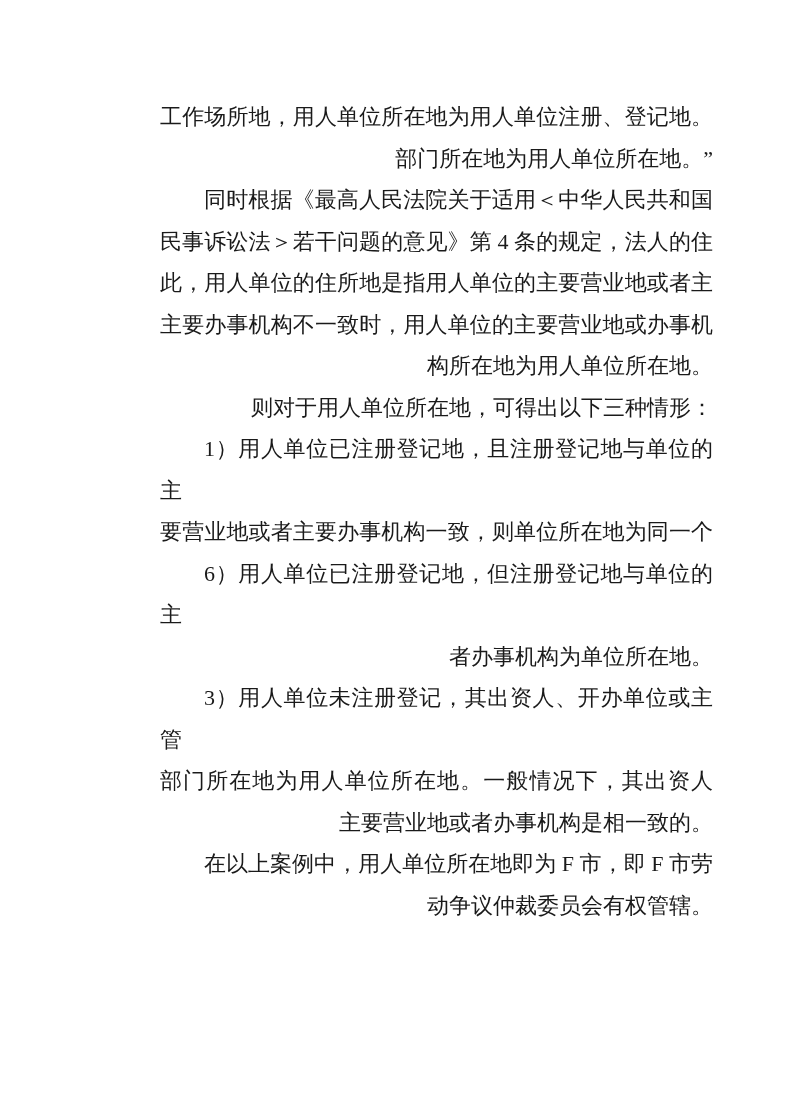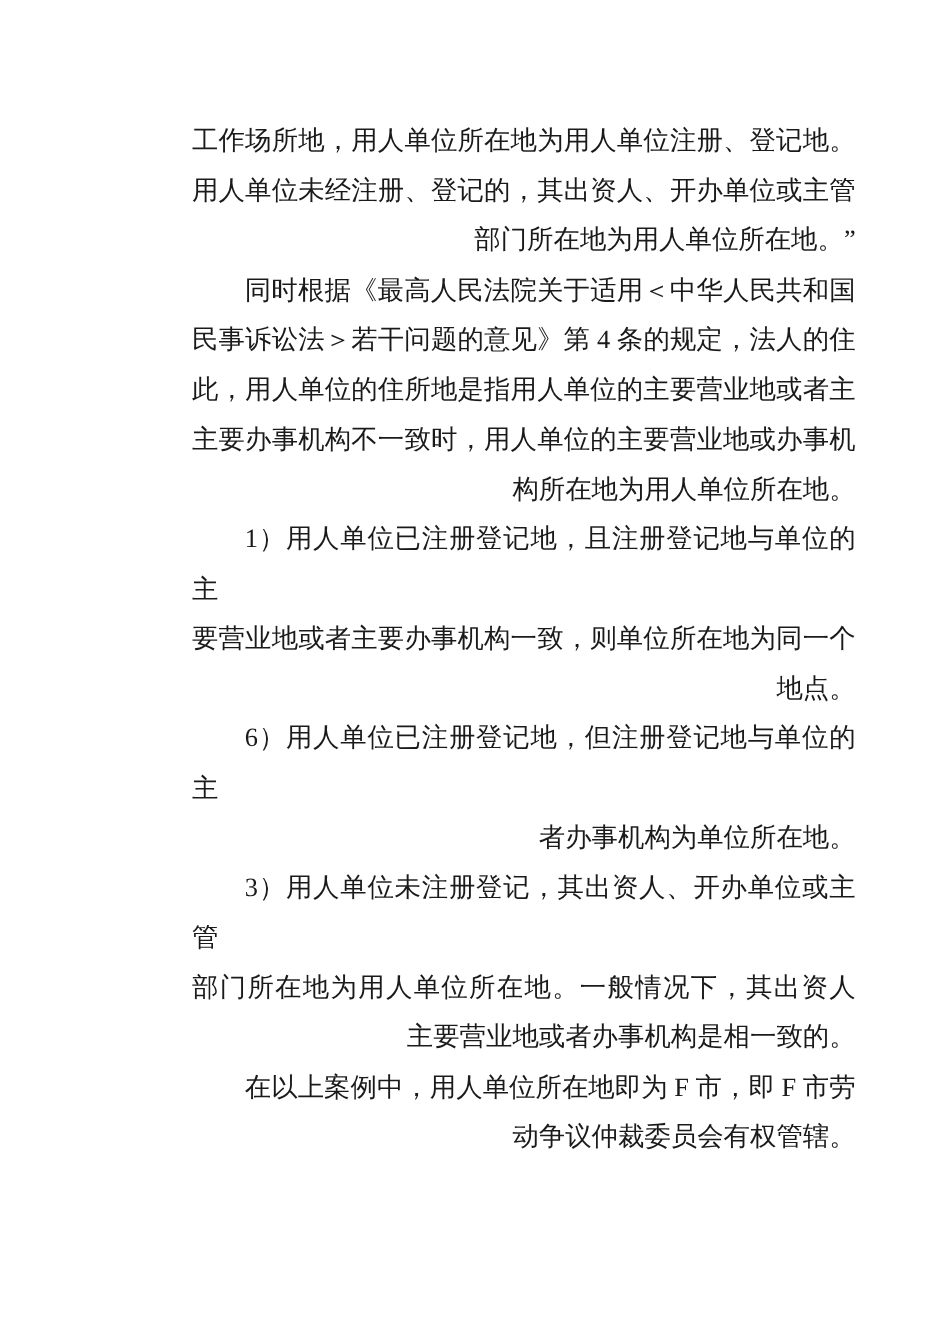--- a/index.html
+++ b/index.html
@@ -41,30 +41,29 @@
   .line.indent {
     text-indent: 2em;
   }
 </style>
 </head>
 <body>
 
 <div class="page">
   <div class="textblock" id="textblock">
       <div class="line fill">工作场所地，用人单位所在地为用人单位注册、登记地。</div>
-      <div class="line fill">用人单位未经注册、登记的，其出资人、开办单位或主管</div>
       <div class="line">部门所在地为用人单位所在地。”</div>
       <div class="line indent fill">同时根据《最高人民法院关于适用＜中华人民共和国</div>
       <div class="line fill">民事诉讼法＞若干问题的意见》第 4 条的规定，法人的住</div>
       <div class="line fill">此，用人单位的住所地是指用人单位的主要营业地或者主</div>
       <div class="line fill">主要办事机构不一致时，用人单位的主要营业地或办事机</div>
       <div class="line">构所在地为用人单位所在地。</div>
+      <div class="line indent">则对于用人单位所在地，可得出以下三种情形：</div>
       <div class="line indent fill">1）用人单位已注册登记地，且注册登记地与单位的主</div>
       <div class="line fill">要营业地或者主要办事机构一致，则单位所在地为同一个</div>
-      <div class="line">地点。</div>
       <div class="line indent fill">6）用人单位已注册登记地，但注册登记地与单位的主</div>
       <div class="line">者办事机构为单位所在地。</div>
       <div class="line indent fill">3）用人单位未注册登记，其出资人、开办单位或主管</div>
       <div class="line fill">部门所在地为用人单位所在地。一般情况下，其出资人</div>
       <div class="line">主要营业地或者办事机构是相一致的。</div>
       <div class="line indent fill">在以上案例中，用人单位所在地即为 F 市，即 F 市劳</div>
       <div class="line">动争议仲裁委员会有权管辖。</div>
     </div>
 </div>
 

